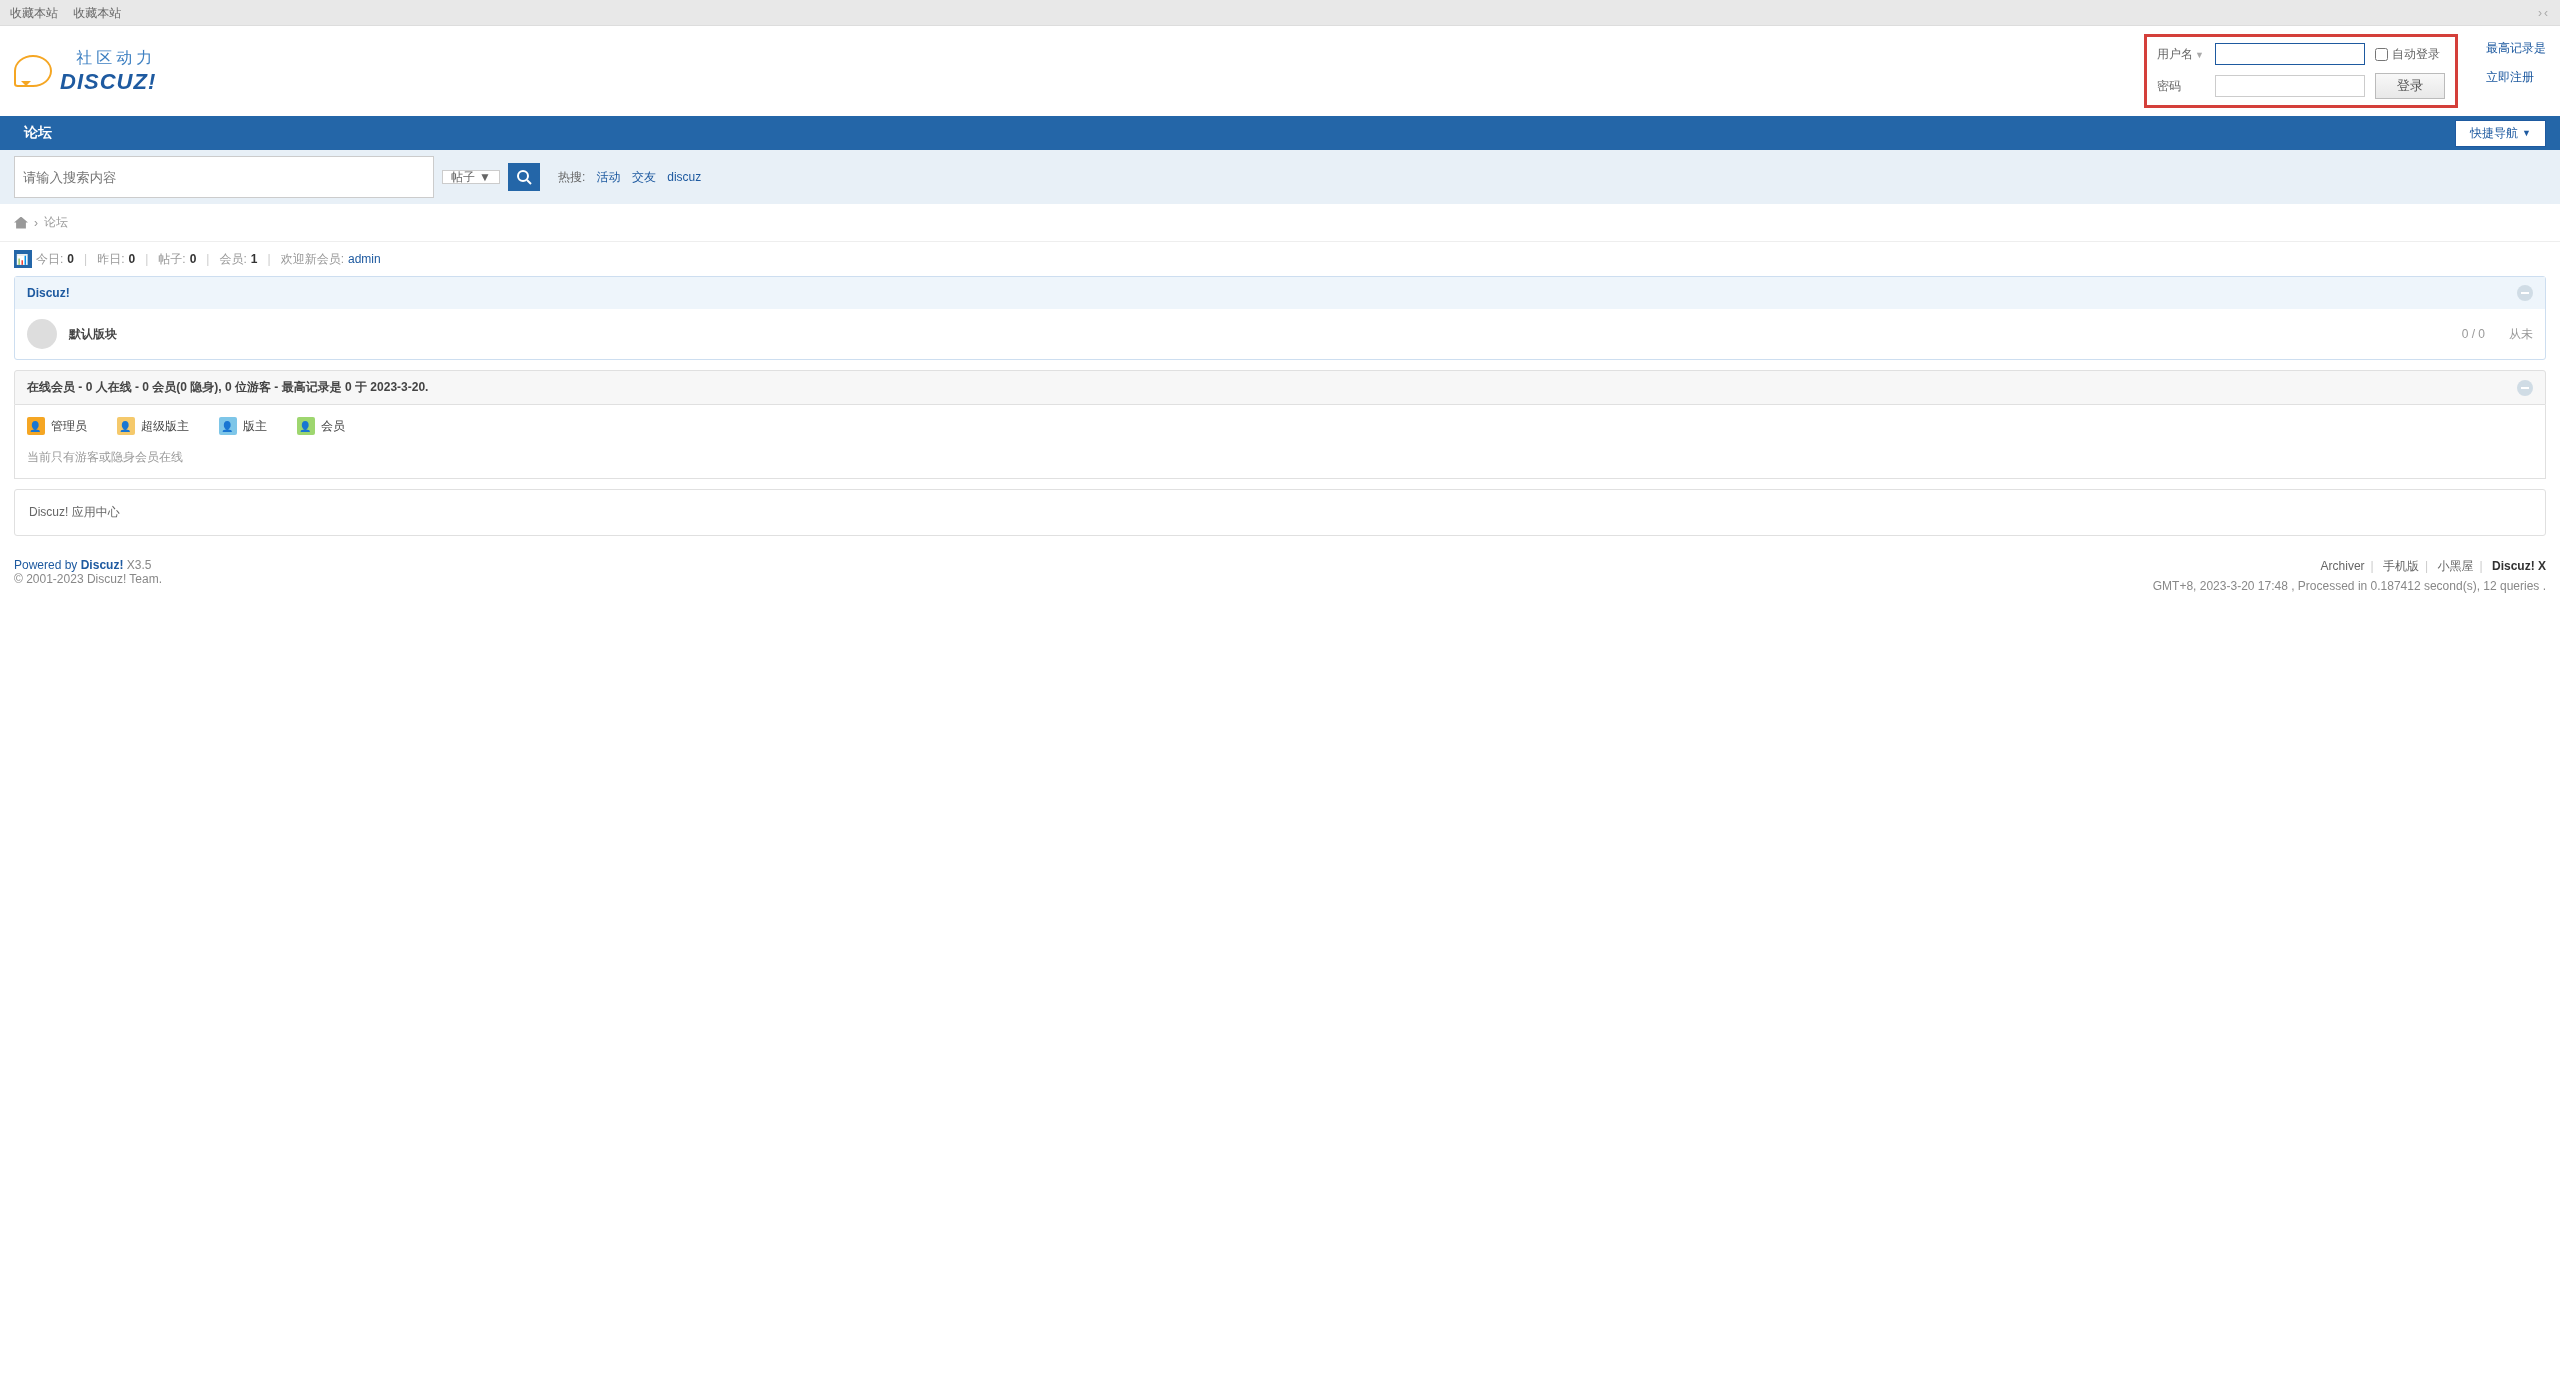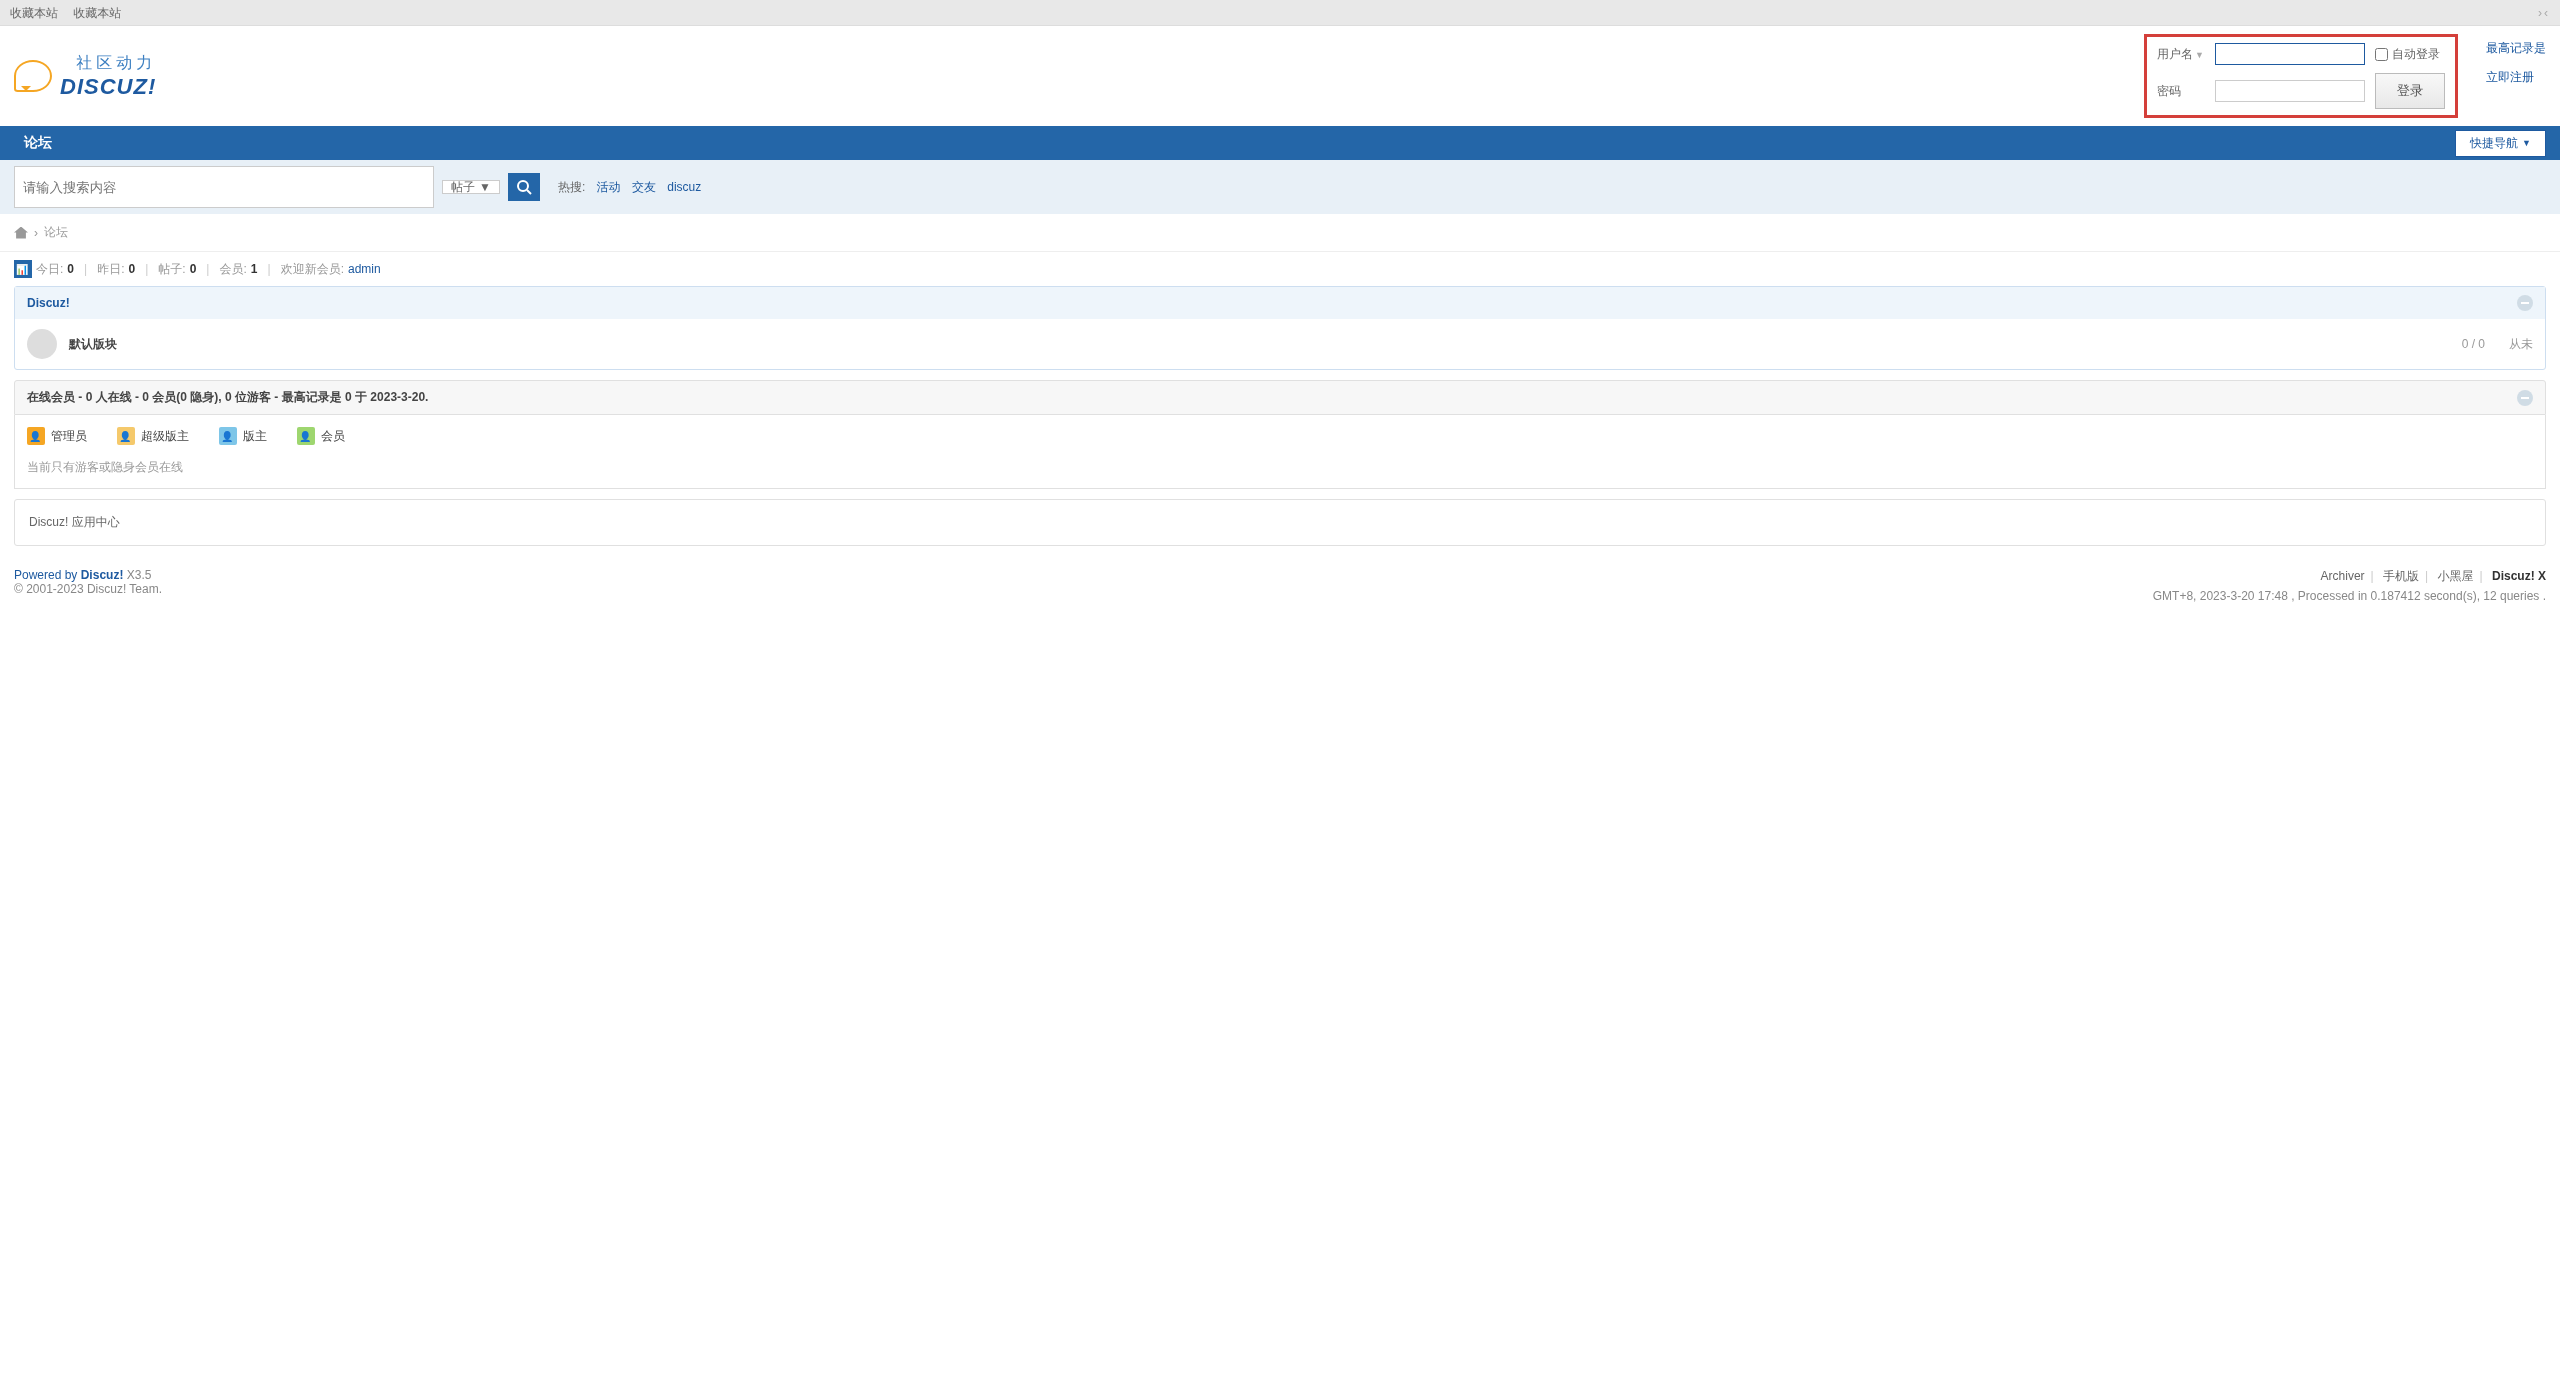--- a/index.html
+++ b/index.html
@@ -19,21 +19,21 @@
     .logo-en { color: #1e5aa0; font-size: 22px; font-weight: bold; font-style: italic; letter-spacing: 1px; }
     
     .login-area { display: flex; align-items: flex-start; gap: 28px; padding-left: 12px; }
     .login-box { border: 3px solid #d43f3a; padding: 6px 10px; display: flex; flex-direction: column; gap: 8px; }
     .login-row { display: flex; align-items: center; gap: 10px; }
     .login-label { width: 48px; color: #666; }
     .login-label .caret { font-size: 9px; color: #aaa; margin-left: 2px; }
     .login-input { width: 150px; height: 22px; border: 1px solid #1e5aa0; padding: 0 4px; font-size: 12px; }
     .login-input.pwd { border-color: #ccc; }
     .login-check { display: flex; align-items: center; gap: 4px; color: #666; }
-    .login-btn { width: 70px; height: 36px; background: linear-gradient(#f8f8f8, #e8e8e8); border: 1px solid #bbb; cursor: pointer; color: #555; }
+    .login-btn { width: 70px; height: 26px; background: linear-gradient(#f8f8f8, #e8e8e8); border: 1px solid #bbb; cursor: pointer; color: #555; }
     .login-links { display: flex; flex-direction: column; gap: 12px; padding-top: 6px; }
     .login-links a { color: #1e5aa0; }
     
     .nav { background: #2466a8; height: 34px; display: flex; align-items: center; padding: 0 14px; justify-content: space-between; }
     .nav-item { color: #fff; font-size: 14px; font-weight: bold; padding: 0 10px; }
     .quick-nav { background: #fff; border: 1px solid #1e5aa0; padding: 4px 14px; color: #1e5aa0; cursor: pointer; display: flex; align-items: center; gap: 4px; }
     .quick-nav .caret { font-size: 9px; }
     
     .search-bar { background: #e8f0f7; padding: 6px 14px; display: flex; align-items: center; gap: 8px; }
     .search-input { width: 420px; height: 42px; border: 1px solid #ccc; padding: 0 8px; color: #bbb; }

